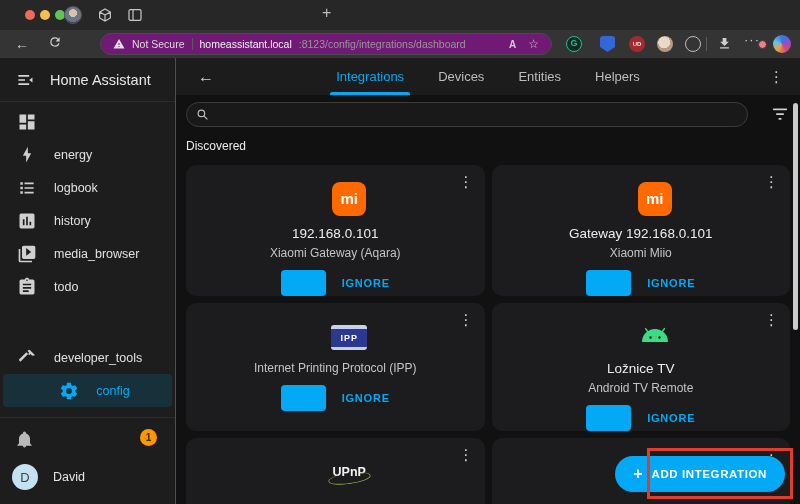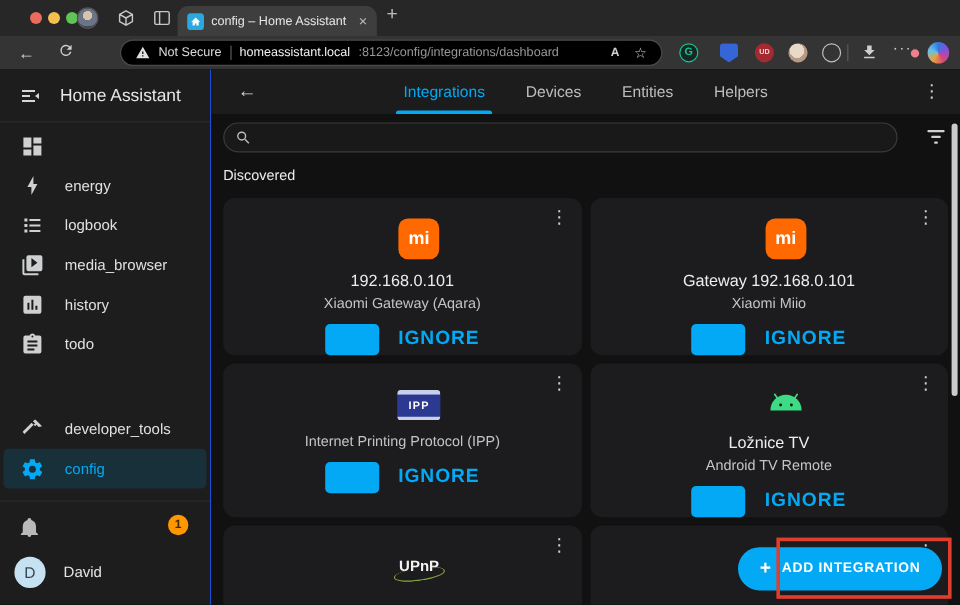--- a/index.html
+++ b/index.html
@@ -16,21 +16,21 @@
   .tb-ic { position:absolute; top:7px; width:16px; height:16px; color:#c7c7c7; }
   .tab { position:absolute; left:148px; top:5px; width:166px; height:25px; background:#3e3e3e;
     border-radius:9px 9px 0 0; display:flex; align-items:center; padding:0 8px; gap:6px; }
   .tab-title { font-size:10.5px; color:#e6e6e6; flex:1; white-space:nowrap; overflow:hidden; }
   .tab-close { color:#bdbdbd; font-size:12px; cursor:default; }
   .newtab { position:absolute; left:322px; top:4px; color:#bdbdbd; font-size:16px; }
   .favicon { width:14px; height:14px; border-radius:3px; background:#2aa8e0; display:flex; align-items:center; justify-content:center; flex:none; }
 
   .navbar { position:absolute; top:30px; left:0; width:800px; height:28px; background:#343434; }
   .nav-glyph { position:absolute; top:5px; color:#d0d0d0; font-size:14px; line-height:18px; }
-  .urlbar { position:absolute; left:100px; top:3px; width:452px; height:22px; background:#000000;
+  .urlbar { position:absolute; left:100px; top:3px; width:452px; height:22px; background:#701a75;
     border:1px solid #4a4a4a; border-radius:11px; display:flex; align-items:center; padding:0 12px; gap:7px;justify-content:space-between; }
   .notsecure { font-size:10.5px; color:#dcdcdc; white-space:nowrap; }
   .url-div { width:1px; height:12px; background:#5a5a5a; }
   .url-host { font-size:10.5px; color:#f0f0f0; white-space:nowrap; }
   .url-path { font-size:10.5px; color:#979797; white-space:nowrap; overflow:hidden; }
   .url-right { margin-left:auto; display:flex; align-items:center; gap:12px; color:#cfcfcf; }
   .read-aloud { font-size:10px; font-weight:bold; }
   .star { font-size:12px; }
   .ext { position:absolute; top:6px; width:16px; height:16px; border-radius:50%; }
   .ext-g { left:566px; background:#16281f; border:1.5px solid #15c39a; color:#15c39a; font-size:9px; font-weight:bold; text-align:center; line-height:13px; }
@@ -50,21 +50,21 @@
   .app { position:absolute; top:58px; left:0; width:800px; height:446px; display:flex; background:#111; }
 
   .sidebar { width:176px; background:#1d1d1d; border-right:1px solid #1d4ed8; position:relative; flex:none; }
   .sb-header { height:44px; display:flex; align-items:center; padding-left:15px; gap:15px; border-bottom:1px solid #2c2c2c; }
   .sb-title { font-size:14.5px; color:#e6e6e6; }
   .sb-list { position:absolute; top:47px; left:0; right:0; }
   .sb-item { height:33px; display:flex; align-items:center; padding-left:14px; gap:17px; border-radius:4px; margin:0 3px; }
   .sb-item .ic { width:20px; height:20px; color:#cfd0d1; flex:none; }
   .sb-label { font-size:12.5px; font-weight:500; color:#e0e0e0; }
   .sb-bottom { position:absolute; top:283px; left:0; right:0; }
-  .sb-item.selected { background:rgba(3,169,244,0.14); }
+  .sb-item.selected { background:rgba(3,169,244,0.14);justify-content:center; }
   .sb-item.selected .ic { color:var(--accent); }
   .sb-item.selected .sb-label { color:var(--accent); }
   .sb-footer { position:absolute; top:359px; left:0; right:0; border-top:1px solid #2c2c2c; }
   .row-notif { height:42px; position:relative; }
   .bell { position:absolute; left:15px; top:12px; width:19px; height:19px; color:#b9b9b9; }
   .notif-badge { position:absolute; left:140px; top:11px; width:17px; height:17px; border-radius:50%;
     background:var(--badge); color:#3c2a00; font-size:10px; font-weight:bold; display:flex; align-items:center; justify-content:center; }
   .row-user { height:44px; position:relative; }
   .user-avatar { position:absolute; left:12px; top:4px; width:26px; height:26px; border-radius:50%;
     background:#c6e2f2; color:#37474f; font-size:13px; display:flex; align-items:center; justify-content:center; }
@@ -94,21 +94,21 @@
     font-weight:bold; font-size:15px; display:flex; align-items:center; justify-content:center; }
   .ipp-logo { width:36px; height:25px; border-radius:3px; background:#2b3990; border-top:4px solid #c9d0ec; border-bottom:3px solid #c9d0ec;
     color:#fff; font-size:9px; font-weight:bold; display:flex; align-items:center; justify-content:center; letter-spacing:1px; }
   .upnp-logo { position:relative; color:#f2f2f2; font-weight:bold; font-size:12.5px; }
   .upnp-logo::after { content:""; position:absolute; left:-5px; right:-5px; top:55%; height:10px;
     border:1.5px solid #86a83e; border-top:none; border-radius:50%; transform:rotate(-8deg); }
   .card-title { margin-top:9px; font-size:13.5px; color:#ededed; }
   .card-sub { margin-top:5px; font-size:12px; color:#c4c4c4; }
   .card-actions { margin-top:10px; display:flex; align-items:center; gap:16px; }
   .btn-config { width:45px; height:26px; border-radius:4px; background:var(--accent); }
-  .btn-ignore { font-size:16px; font-weight:bold; letter-spacing:0.8px; color:var(--accent); }
+  .btn-ignore { font-size:11px; font-weight:bold; letter-spacing:0.8px; color:var(--accent); }
 
   .fab { position:absolute; right:15px; bottom:12px; height:36px; padding:0 18px; border-radius:18px;
     background:var(--accent); display:flex; align-items:center; gap:9px; color:#fff; z-index:3; }
   .fab-plus { font-size:16px; font-weight:bold; }
   .fab-label { font-size:11.5px; font-weight:bold; letter-spacing:0.6px; }
   .annotation { position:absolute; right:7px; bottom:5px; width:146px; height:51px;
     border:3px solid var(--annotation); z-index:4; pointer-events:none; }
   .scroll-thumb { position:absolute; right:2px; top:45px; width:5px; height:227px; border-radius:3px; background:#cbcbcb; z-index:2; }
 
   svg { display:block; }
@@ -125,29 +125,20 @@
     <svg viewBox="0 0 24 24" width="16" height="16" fill="none" stroke="currentColor" stroke-width="1.8">
         <path d="M12 3l8 4.5v9L12 21l-8-4.5v-9L12 3zM12 12l8-4.5M12 12v9M12 12L4 7.5"></path>
       </svg>
   </span>
   <span class="tb-ic" style="left:127px">
     <svg viewBox="0 0 24 24" width="16" height="16" fill="none" stroke="currentColor" stroke-width="1.8">
         <rect x="3" y="4" width="18" height="16" rx="2"></rect>
         <path d="M9 4v16"></path>
       </svg>
   </span>
-  <div class="tab">
-    <span class="favicon">
-      <svg viewBox="0 0 24 24" width="10" height="10">
-          <path fill="#fff" d="M12 4l9 9h-3v7h-4.5v-4h-3v4H6v-7H3z"></path>
-        </svg>
-    </span>
-    <span class="tab-title">config – Home Assistant</span>
-    <span class="tab-close">×</span>
-  </div>
   <span class="newtab">+</span>
 </div>
 
 <div class="navbar">
   <span class="nav-glyph" style="left:15px">←</span>
   <span class="nav-glyph" style="left:48px">
     <svg viewBox="0 0 24 24" width="14" height="14" fill="#d0d0d0">
         <path d="M17.65 6.35A7.95 7.95 0 0 0 12 4a8 8 0 1 0 7.73 10h-2.08A6 6 0 1 1 12 6c1.66 0 3.14.69 4.22 1.78L13 11h7V4l-2.35 2.35z"></path>
       </svg>
   </span>
@@ -213,32 +204,32 @@
         <span class="ic">
           <svg viewBox="0 0 24 24" width="20" height="20" fill="currentColor">
               <path d="M4 5h3v3H4zM9 5.5h11v2H9zM4 10.5h3v3H4zM9 11h11v2H9zM4 16h3v3H4zM9 16.5h11v2H9z"></path>
             </svg>
         </span>
         <span class="sb-label">logbook</span>
       </div>
       <div class="sb-item">
         <span class="ic">
           <svg viewBox="0 0 24 24" width="20" height="20" fill="currentColor">
+              <path d="M19 3H5a2 2 0 0 0-2 2v14a2 2 0 0 0 2 2h14a2 2 0 0 0 2-2V5a2 2 0 0 0-2-2M9 17H7v-7h2v7m4 0h-2V7h2v10m4 0h-2v-4h2v4Z"></path>
+            </svg>
+        </span>
+        <span class="sb-label">history</span>
+      </div>
+      <div class="sb-item">
+        <span class="ic">
+          <svg viewBox="0 0 24 24" width="20" height="20" fill="currentColor">
               <path d="M4 6H2v14a2 2 0 0 0 2 2h14v-2H4V6m16-4H8a2 2 0 0 0-2 2v12a2 2 0 0 0 2 2h12a2 2 0 0 0 2-2V4a2 2 0 0 0-2-2m-9 12V4.9L17 9.5 11 14Z"></path>
             </svg>
         </span>
         <span class="sb-label">media_browser</span>
-      </div>
-      <div class="sb-item">
-        <span class="ic">
-          <svg viewBox="0 0 24 24" width="20" height="20" fill="currentColor">
-              <path d="M19 3H5a2 2 0 0 0-2 2v14a2 2 0 0 0 2 2h14a2 2 0 0 0 2-2V5a2 2 0 0 0-2-2M9 17H7v-7h2v7m4 0h-2V7h2v10m4 0h-2v-4h2v4Z"></path>
-            </svg>
-        </span>
-        <span class="sb-label">history</span>
       </div>
       <div class="sb-item">
         <span class="ic">
           <svg viewBox="0 0 24 24" width="20" height="20" fill="currentColor">
               <path d="M19 3h-4.18C14.4 1.84 13.3 1 12 1s-2.4.84-2.82 2H5a2 2 0 0 0-2 2v14a2 2 0 0 0 2 2h14a2 2 0 0 0 2-2V5a2 2 0 0 0-2-2m-7 0a1 1 0 0 1 1 1 1 1 0 0 1-1 1 1 1 0 0 1-1-1 1 1 0 0 1 1-1M7 8h10v2H7V8m0 4h10v2H7v-2m0 4h7v2H7v-2Z"></path>
             </svg>
         </span>
         <span class="sb-label">todo</span>
       </div>
     </div>

